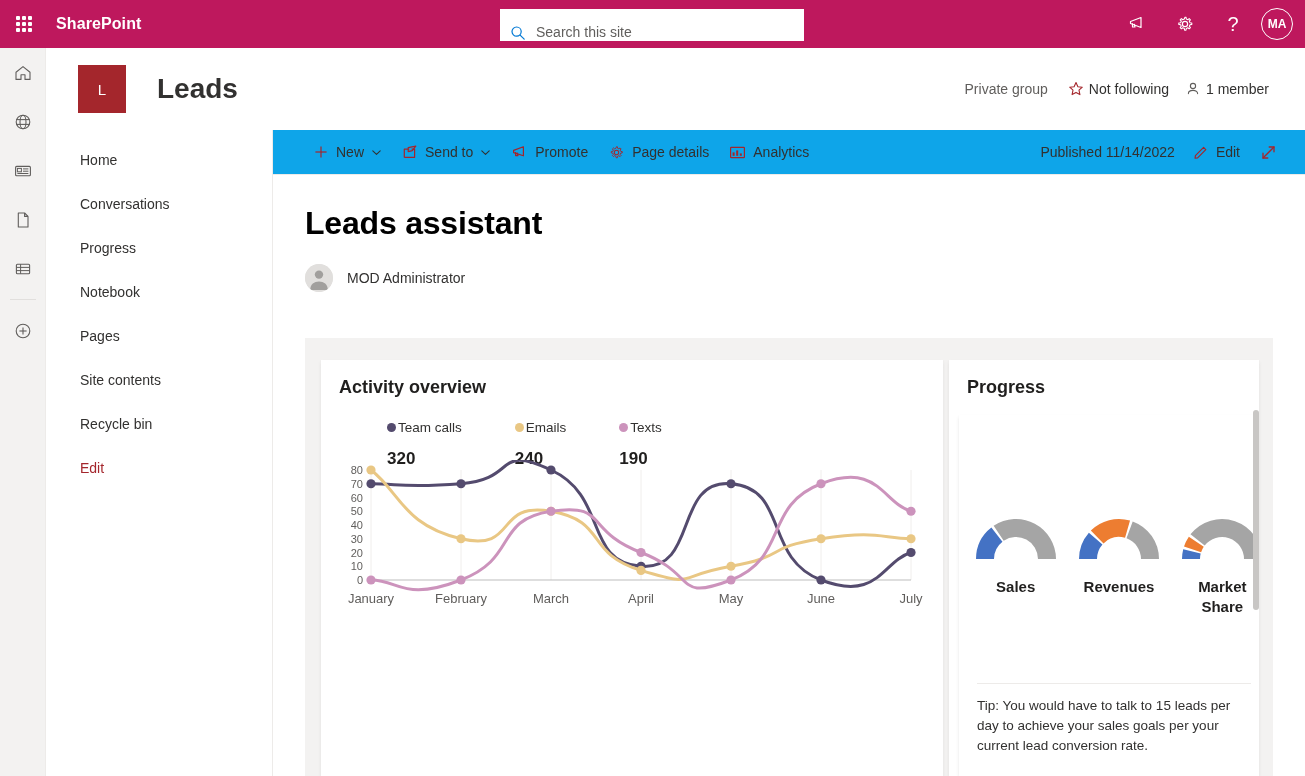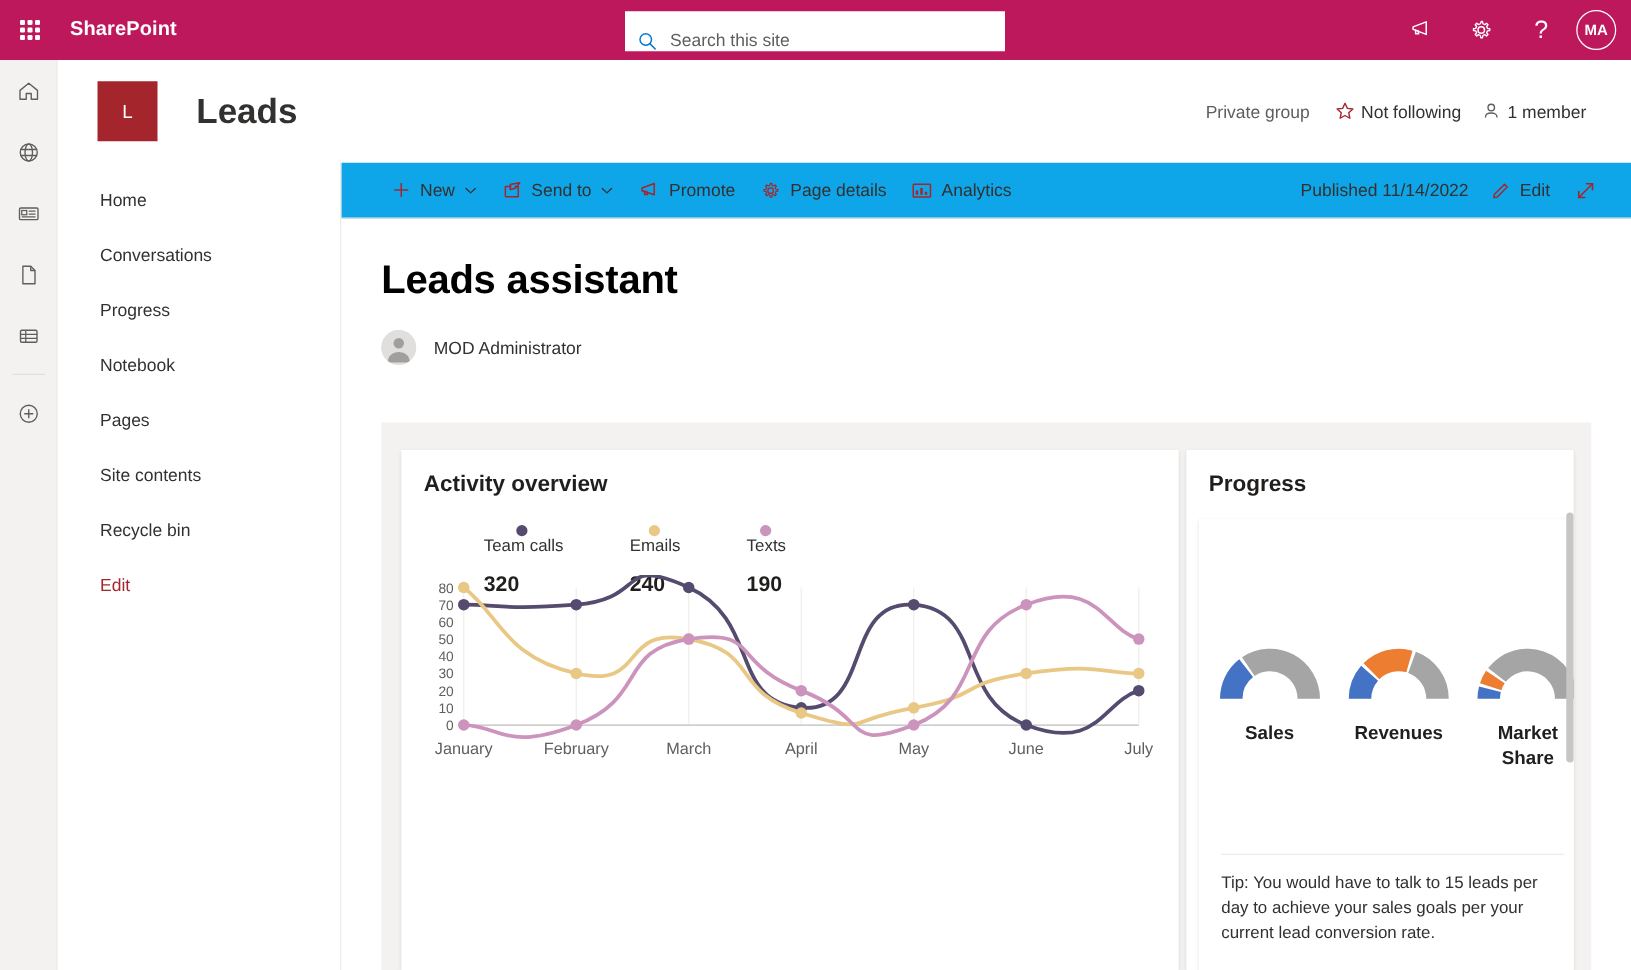--- a/index.html
+++ b/index.html
@@ -235,21 +235,21 @@
     margin: 17px 0 0 18px;
   }
 
   
   .chart-legend {
     display: flex;
     margin: 22px 0 0 66px;
     gap: 53px;
   }
   .legend-col { }
-  .legend-row { display: flex; align-items: center; flex-direction: column; }
+  .legend-row { display: flex; align-items: center; }
   .legend-dot { width: 9px; height: 9px; border-radius: 50%; margin-right: 2px; }
   .legend-label { font-size: 13.5px; color: #323130; }
   .legend-value { font-size: 17px; font-weight: 700; color: #201f1e; margin-top: 14px; }
   .plot { position: absolute; left: 0; top: 100px; }
 
   
   .gauges {
     position: absolute; top: 100px; left: 0;
     width: 310px;
     display: flex;

